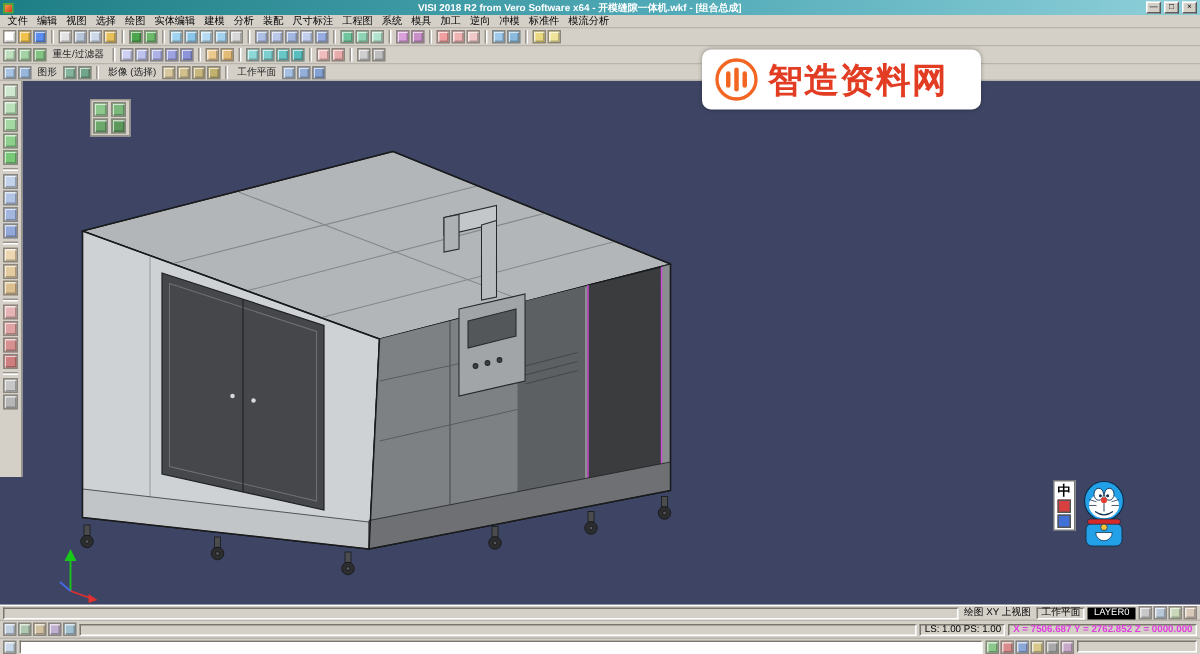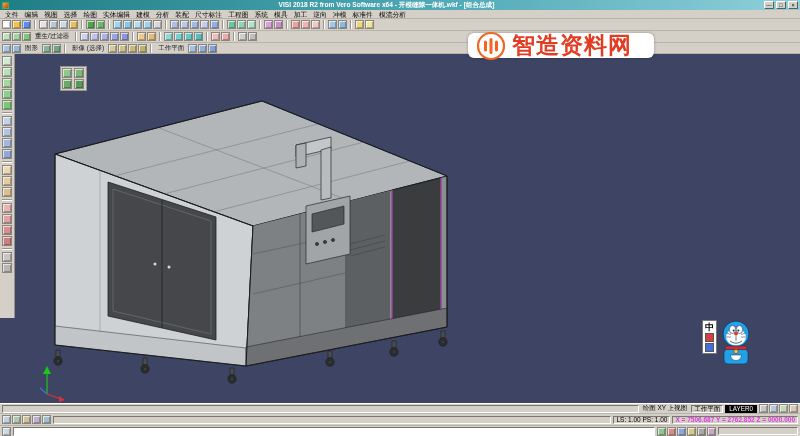--- a/index.html
+++ b/index.html
@@ -28,21 +28,21 @@
   .model-svg{position:absolute;left:0;top:0}
   .left-dock{position:absolute;left:0;top:0;width:15px;height:264px;background:#d4d0c8;border-right:1px solid #98948c;
              display:flex;flex-direction:column;align-items:center;gap:1px;padding:2px 0;z-index:5}
   .left-dock .ticon{width:10px;height:10px}
   .left-dock .tsep{width:10px;height:2px;border:none;border-top:1px solid #98948c;border-bottom:1px solid #fff;margin:1px 0}
   .mini-dock{position:absolute;left:60px;top:12px;display:grid;grid-template-columns:11px 11px;gap:1px;
              background:#d4d0c8;border:1px solid #98948c;padding:1px;z-index:5}
   .mini-dock .ticon{width:10px;height:10px}
 
   
-  .watermark{position:absolute;left:468px;top:33px;width:186px;height:25px;background:#fff;border-radius:6px;
+  .watermark{position:absolute;left:468px;top:33px;width:186px;height:40px;background:#fff;border-radius:6px;
              display:flex;align-items:center;gap:6px;padding:4px 8px;z-index:40;box-shadow:0 0 3px rgba(0,0,0,.3)}
   .wm-text{font-size:23px;font-weight:bold;color:#e23c22;letter-spacing:1px;white-space:nowrap}
 
   
   .stickers{position:absolute;left:702px;top:266px;display:flex;align-items:flex-start;gap:2px;z-index:30}
   .cn-chip{width:15px;background:#fff;border:1px solid #777;display:flex;flex-direction:column;align-items:center;gap:1px;padding:1px}
   .cn-chip .cn{font-size:9px;font-weight:bold;line-height:10px}
   .mini-sq{width:9px;height:9px;border:1px solid #555}
 
   

